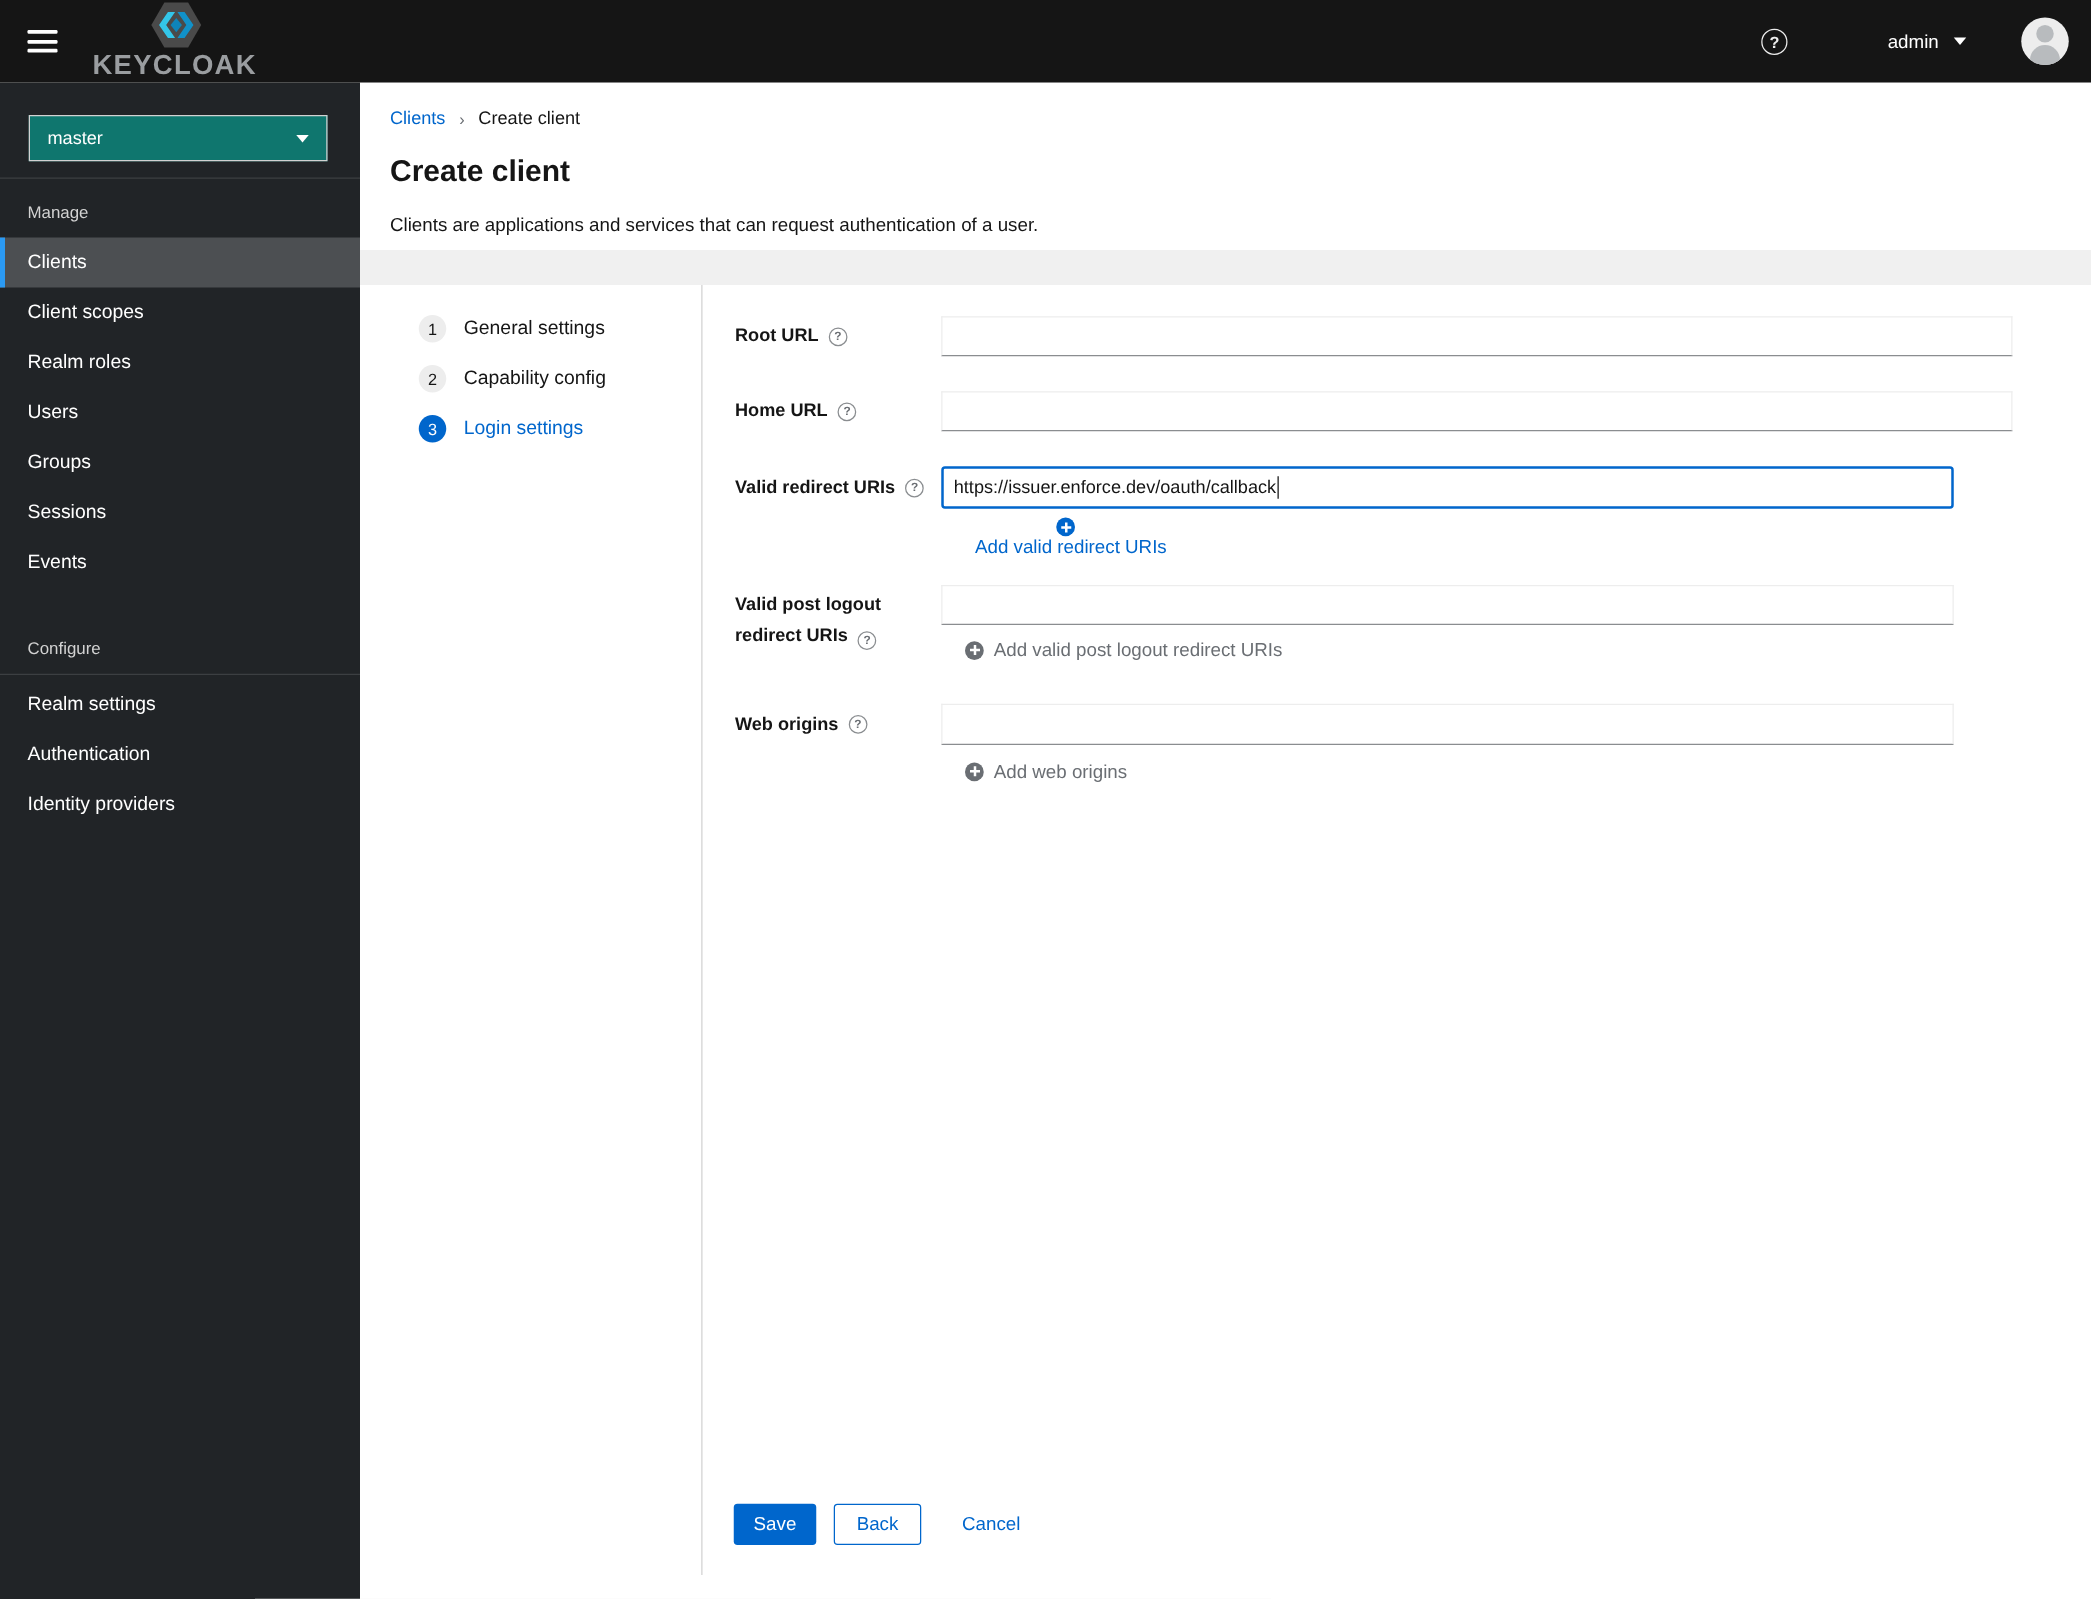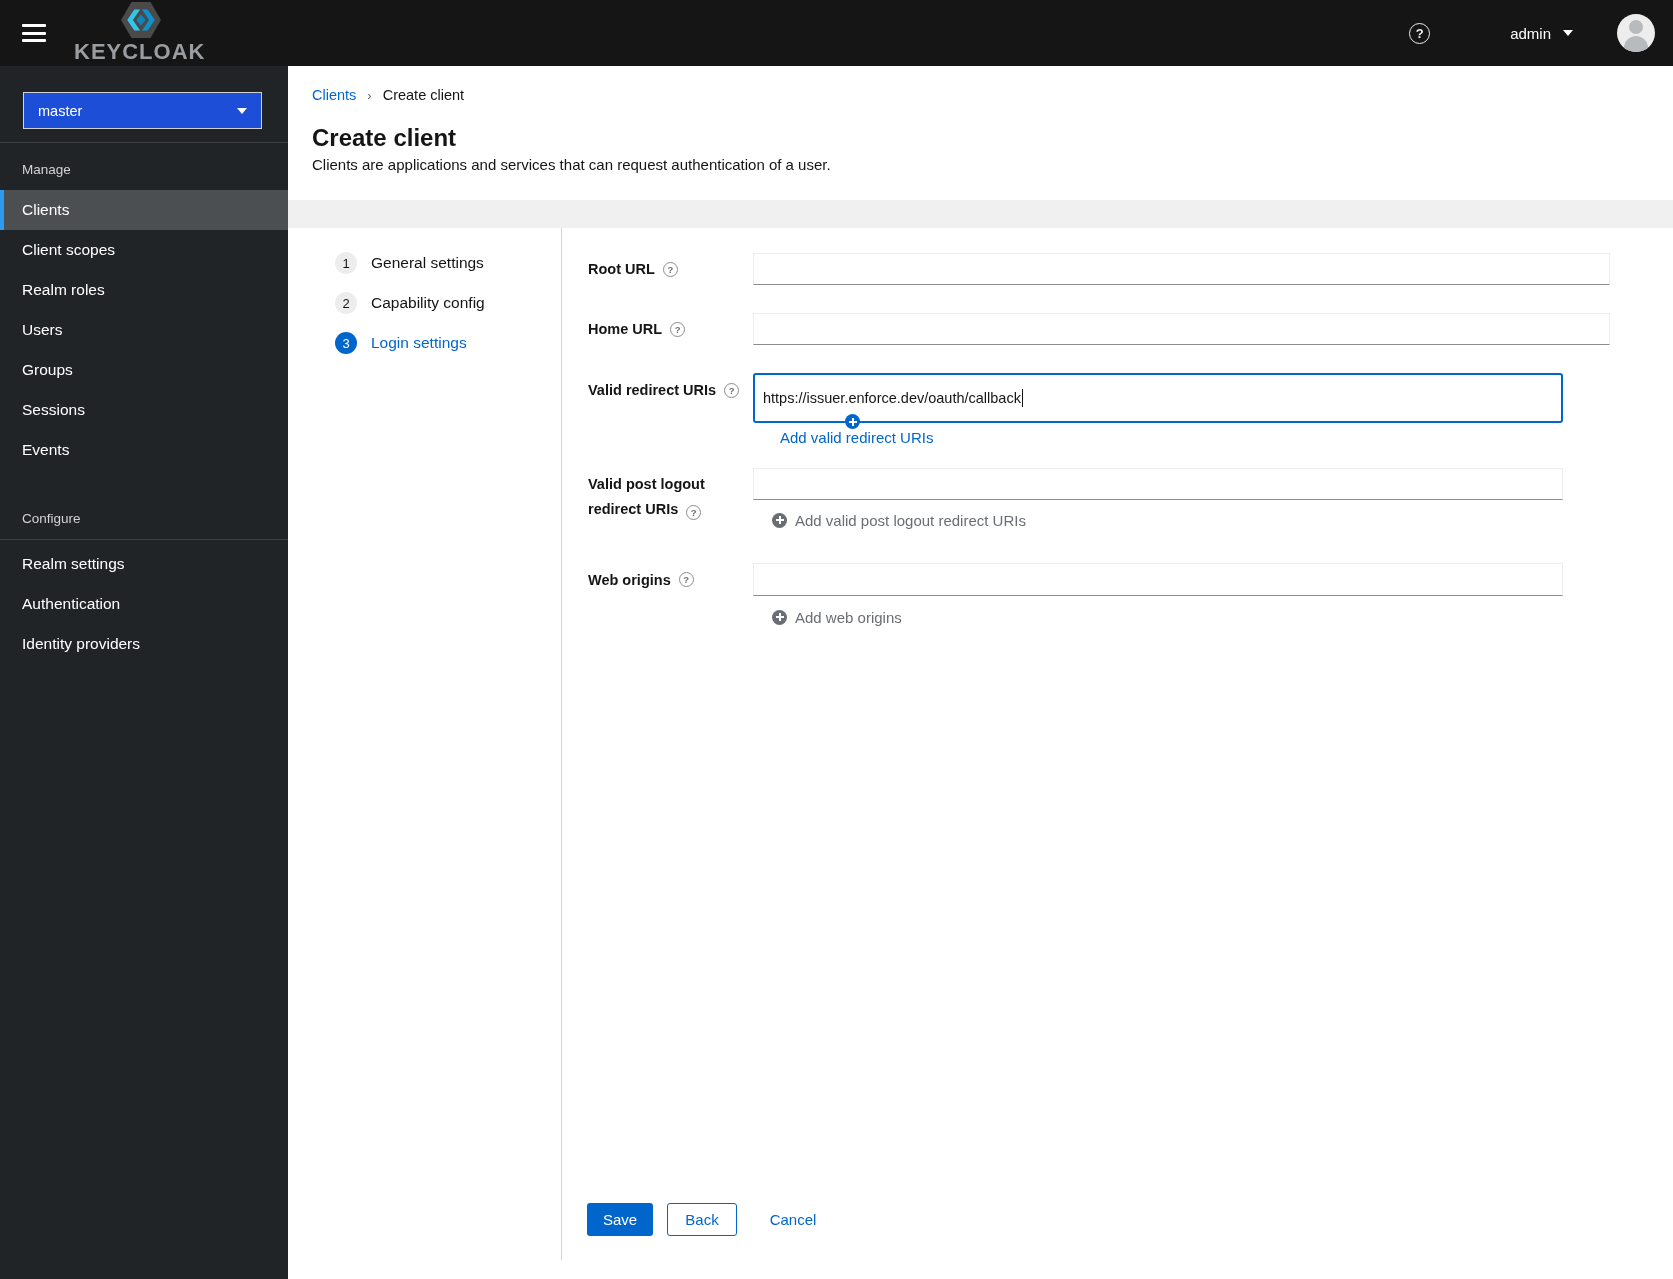--- a/index.html
+++ b/index.html
@@ -28,38 +28,38 @@
     margin-left:44px; position:relative; overflow:hidden; }
   .avatar-head { position:absolute; top:6px; left:12px; width:14px; height:14px;
     border-radius:50%; background:#b8bbbe; }
   .avatar-body { position:absolute; top:22px; left:7px; width:24px; height:18px;
     border-radius:12px 12px 0 0; background:#b8bbbe; }
 
   
   .sidebar { position:absolute; top:66px; left:0; width:288px; height:1213px;
     background:#212427; }
   .realm-select { position:absolute; top:26px; left:23px; width:239px; height:37px;
-    background:#1d4ed8; border:1px solid #d2d2d2; display:flex; align-items:center;
+    background:#0f766e; border:1px solid #d2d2d2; display:flex; align-items:center;
     padding:0 14px; cursor:pointer; }
   .realm-select .realm-name { color:#ffffff; font-size:14.5px; }
   .realm-select .caret-down { margin-left:auto; }
   .sidebar-divider { position:absolute; left:0; width:288px; height:1px; background:#3c3f42; }
   .nav-section-title { position:absolute; left:22px; color:#d2d2d2; font-size:13.5px; }
   .nav-item { position:absolute; left:0; width:288px; height:40px; display:flex;
     align-items:center; padding-left:22px; color:#ffffff; font-size:15.5px; cursor:pointer; }
   .nav-item.active { background:#4c4f52; border-left:4px solid #2b9af3; padding-left:18px; }
 
   
   .main { position:absolute; top:66px; left:288px; width:1385px; height:1213px; }
   .page-header { width:1385px; height:134px; background:#ffffff; padding:21px 0 0 24px; }
   .breadcrumb { display:flex; align-items:center; font-size:14.5px; }
   .breadcrumb a { color:#0066cc; text-decoration:none; cursor:pointer; }
   .breadcrumb .sep { color:#6a6e73; font-size:13px; margin:0 11px; }
   .page-title { margin-top:21px; font-size:24px; font-weight:600; color:#151515; }
-  .page-subtitle { margin-top:4px; font-size:15px; color:#151515; }
+  .page-subtitle { margin-top:20px; font-size:15px; color:#151515; }
   .gray-strip { width:1385px; height:28px; background:#f0f0f0; }
   .content { position:relative; width:1385px; height:1051px; background:#ffffff; }
   .vdivider { position:absolute; left:273px; top:0; width:1px; height:1032px; background:#d2d2d2; }
 
   
   .wizard-step { position:absolute; left:47px; height:22px; display:flex; align-items:center; cursor:pointer; }
   .step-circle { width:22px; height:22px; border-radius:50%; background:#ededed;
     color:#151515; font-size:13px; display:flex; align-items:center; justify-content:center; }
   .wizard-step .step-label { margin-left:14px; font-size:15.5px; color:#151515; white-space:nowrap; }
   .wizard-step.active .step-circle { background:#0066cc; color:#ffffff; }
@@ -70,21 +70,21 @@
     color:#151515; display:flex; align-items:center; white-space:nowrap; }
   .q-icon { width:15px; height:15px; border:1.1px solid #8a8d90; border-radius:50%;
     margin-left:8px; display:inline-flex; align-items:center; justify-content:center;
     flex:none; cursor:pointer; }
   .q-icon::after { content:"?"; font-size:9.5px; font-weight:bold; color:#6a6e73; }
   .text-input { position:absolute; left:465px; height:32px; background:#ffffff;
     border:1px solid #ededed; border-bottom:1px solid #8a8d90; font-size:14.5px;
     color:#151515; padding:0 8px; font-family:"Liberation Sans", sans-serif; outline:none; }
   .input-wide { width:857px; }
   .input-uri { width:810px; }
-  .input-focused { position:absolute; left:465px; width:810px; height:50px;
+  .input-focused { position:absolute; left:465px; width:810px; height:34px;
     border:2px solid #0066cc; border-radius:3px; background:#ffffff; display:flex;
     align-items:center; padding:0 8px; font-size:14.5px; color:#151515; }
   .text-caret { width:1.5px; height:18px; background:#151515; margin-left:1px; }
   .add-link { position:absolute; left:484px; height:20px; display:flex;
     align-items:center; font-size:15px; cursor:pointer; }
   .plus-circle { width:15px; height:15px; border-radius:50%; position:relative; flex:none; }
   .plus-circle::before { content:""; position:absolute; left:3.5px; top:6.5px; width:8px; height:2px; background:#ffffff; }
   .plus-circle::after  { content:""; position:absolute; left:6.5px; top:3.5px; width:2px; height:8px; background:#ffffff; }
   .add-link .add-label { margin-left:8px; }
   .add-link.enabled { color:#0066cc;flex-direction:column; }

